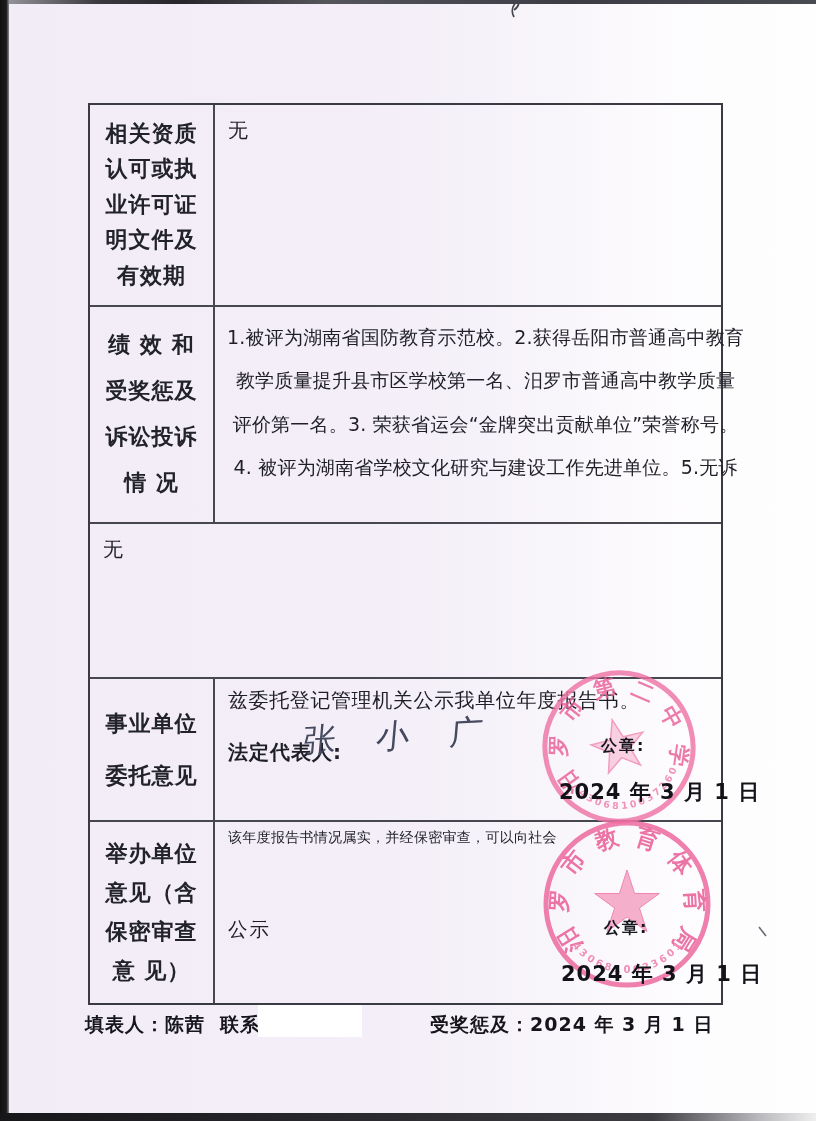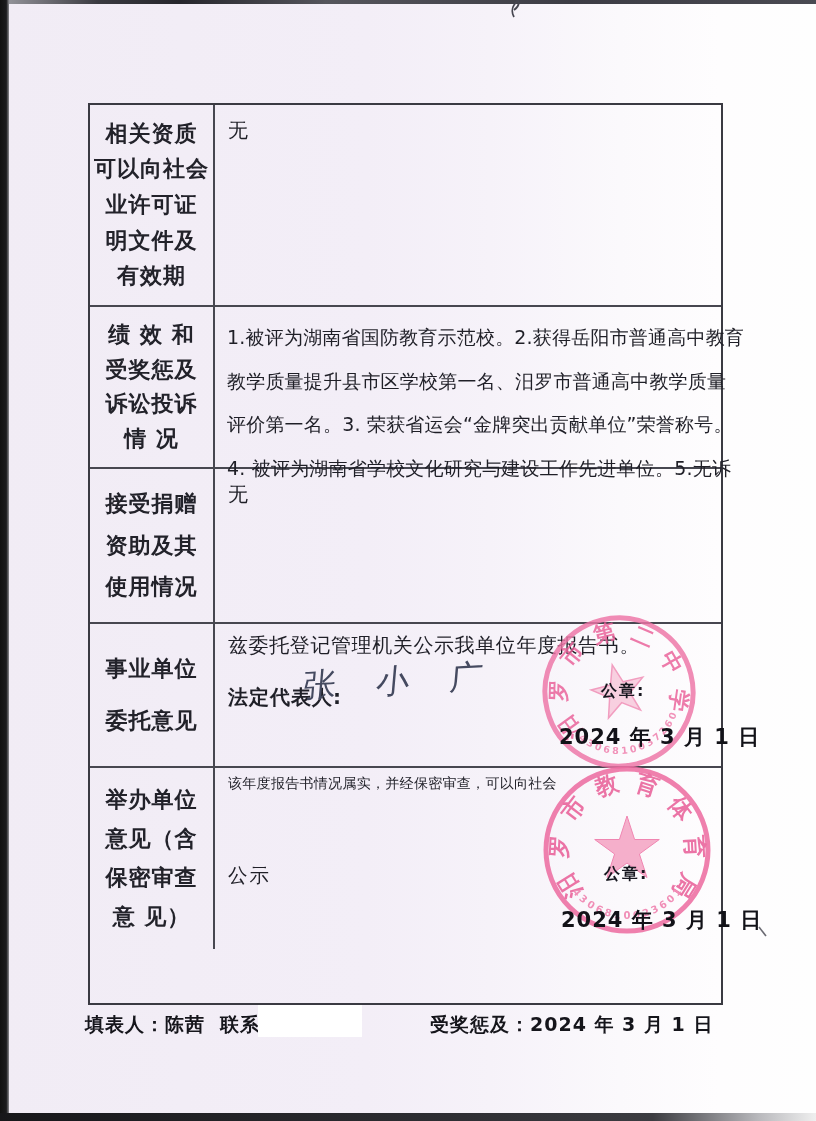--- a/index.html
+++ b/index.html
@@ -84,51 +84,46 @@
   </svg>
   <svg class="tiny-mark" width="10" height="12">
     <path d="M1 1 L8 10" stroke="#6a6a72" stroke-width="1.6" fill="none"></path>
   </svg>
 
   <div class="report-table">
 
     <div class="t-row" style="height:202px;">
       <div class="cell-label">
         <div>相关资质</div>
-        <div>可以向社会</div>
+        <div>认可或执</div>
         <div>业许可证</div>
         <div>明文件及</div>
         <div>有效期</div>
       </div>
       <div class="cell-content">
         <div class="pad">无</div>
       </div>
     </div>
 
-    <div class="t-row" style="height:162px;">
+    <div class="t-row" style="height:218px;text-align:center;">
       <div class="cell-label">
         <div>绩 效 和</div>
         <div>受奖惩及</div>
         <div>诉讼投诉</div>
         <div>情  况</div>
       </div>
       <div class="cell-content para">
         <div class="pline">1.被评为湖南省国防教育示范校。2.获得岳阳市普通高中教育</div>
         <div class="pline">教学质量提升县市区学校第一名、汨罗市普通高中教学质量</div>
         <div class="pline">评价第一名。3. 荣获省运会“金牌突出贡献单位”荣誉称号。</div>
         <div class="pline">4. 被评为湖南省学校文化研究与建设工作先进单位。5.无诉</div>
       </div>
     </div>
 
     <div class="t-row" style="height:155px;">
-      <div class="cell-label">
-        <div>接受捐赠</div>
-        <div>资助及其</div>
-        <div>使用情况</div>
-      </div>
       <div class="cell-content">
         <div class="pad">无</div>
       </div>
     </div>
 
     <div class="t-row r4" style="height:144px;">
       <div class="cell-label">
         <div>事业单位</div>
         <div>委托意见</div>
       </div>

